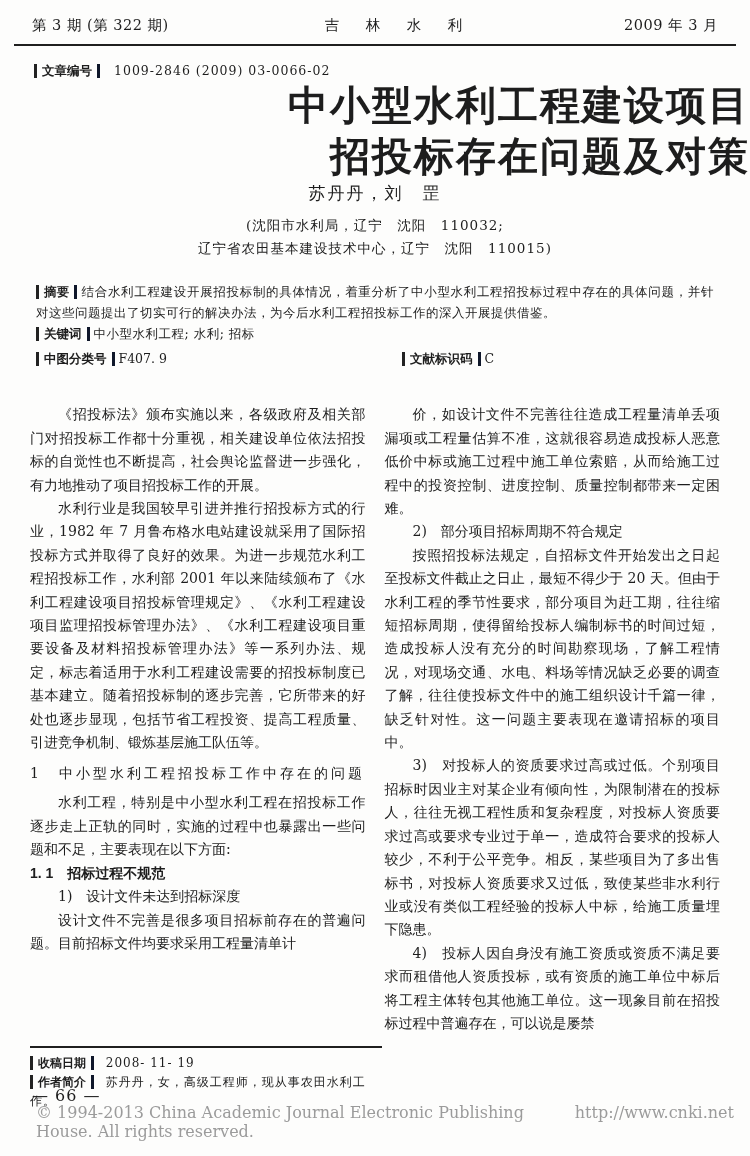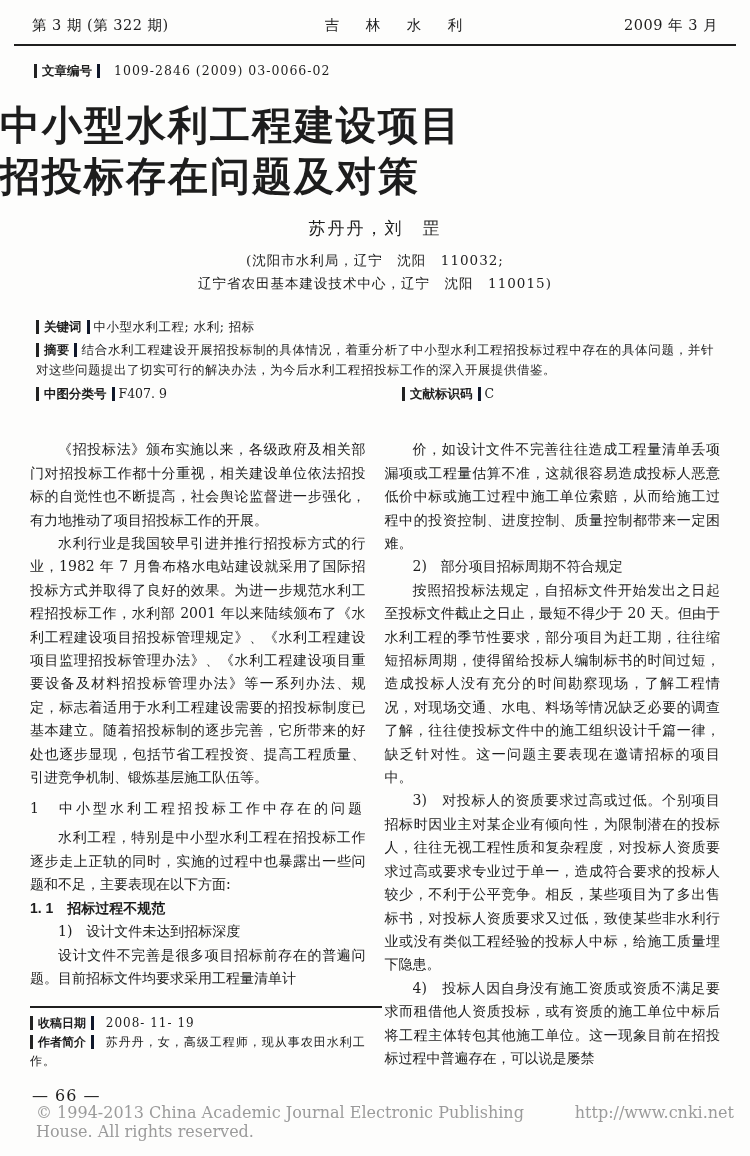--- a/index.html
+++ b/index.html
@@ -40,30 +40,28 @@
     padding: 0 5px;
   }
   .article-id-row {
     margin: 17px 0 0 34px;
     font-size: 12.5px;
   }
   .article-id-row .value { margin-left: 10px; letter-spacing: 1px; }
 
   
   .title {
-    margin-top: 20px;
-    text-align: left;
+    text-align: right;
     font-family: "Liberation Sans", "DejaVu Sans", sans-serif;
     font-weight: bold;
     font-size: 40px;
     line-height: 1.28;
     letter-spacing: 2px;
   }
   .authors {
-    margin-top: 15px;
     text-align: center;
     font-size: 17px;
     letter-spacing: 2px;
   }
   .affiliation {
     margin-top: 9px;
     text-align: center;
     font-size: 13.5px;
     line-height: 23px;
     letter-spacing: 1px;
@@ -103,21 +101,21 @@
   .subsection-heading {
     text-indent: 0 !important;
     font-family: "Liberation Sans", "DejaVu Sans", sans-serif;
     font-weight: bold;
   }
 
   
   .footnote {
     position: absolute;
     left: 30px;
-    top: 1006px;
+    top: 1046px;
     width: 352px;
     font-size: 12px;
     line-height: 19px;
   }
   .footnote-rule {
     border: none;
     border-top: 2px solid #1f1f1f;
     margin: 0 0 6px 0;
   }
   .footnote .tag { font-size: 12px; }
@@ -167,26 +165,26 @@
   </div>
 
   <div class="authors">苏丹丹，刘　罡</div>
   <div class="affiliation">
     <div>(沈阳市水利局，辽宁　沈阳　110032;</div>
     <div>辽宁省农田基本建设技术中心，辽宁　沈阳　110015)</div>
   </div>
 
   <div class="abstract-block">
     <div class="row">
+      <span class="tag">摘要</span>
+      <span class="kai">结合水利工程建设开展招投标制的具体情况，着重分析了中小型水利工程招投标过程中存在的具体问题，并针对这些问题提出了切实可行的解决办法，为今后水利工程招投标工作的深入开展提供借鉴。</span>
+    </div>
+    <div class="row">
       <span class="tag">关键词</span>
       <span class="kai">中小型水利工程; 水利; 招标</span>
-    </div>
-    <div class="row">
-      <span class="tag">摘要</span>
-      <span class="kai">结合水利工程建设开展招投标制的具体情况，着重分析了中小型水利工程招投标过程中存在的具体问题，并针对这些问题提出了切实可行的解决办法，为今后水利工程招投标工作的深入开展提供借鉴。</span>
     </div>
     <div class="clc-row">
       <div class="left-part">
         <span class="tag">中图分类号</span>
         <span class="value">F407. 9</span>
       </div>
       <div>
         <span class="tag">文献标识码</span>
         <span class="value">C</span>
       </div>

